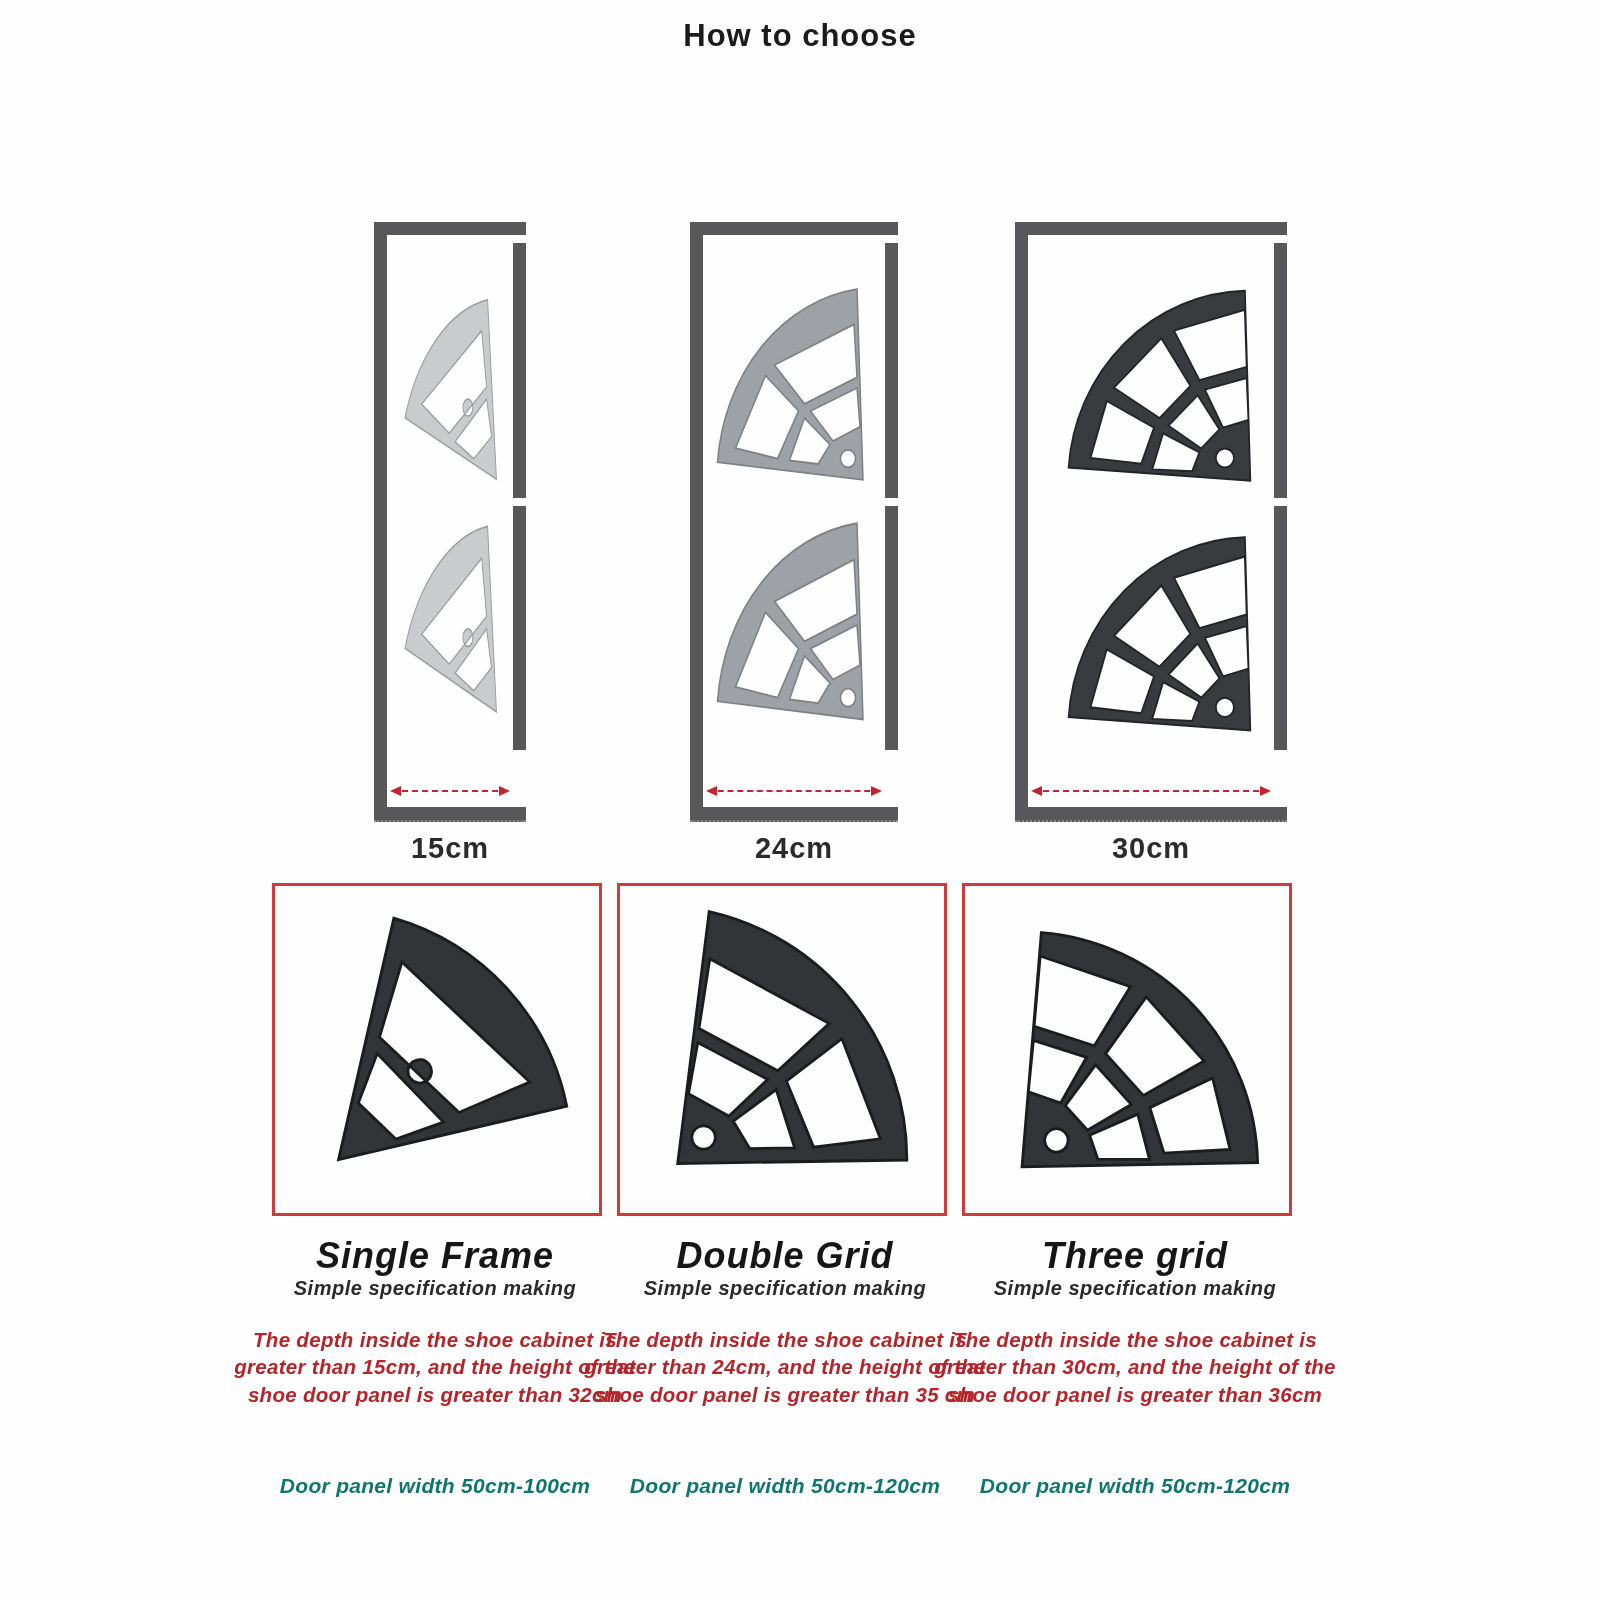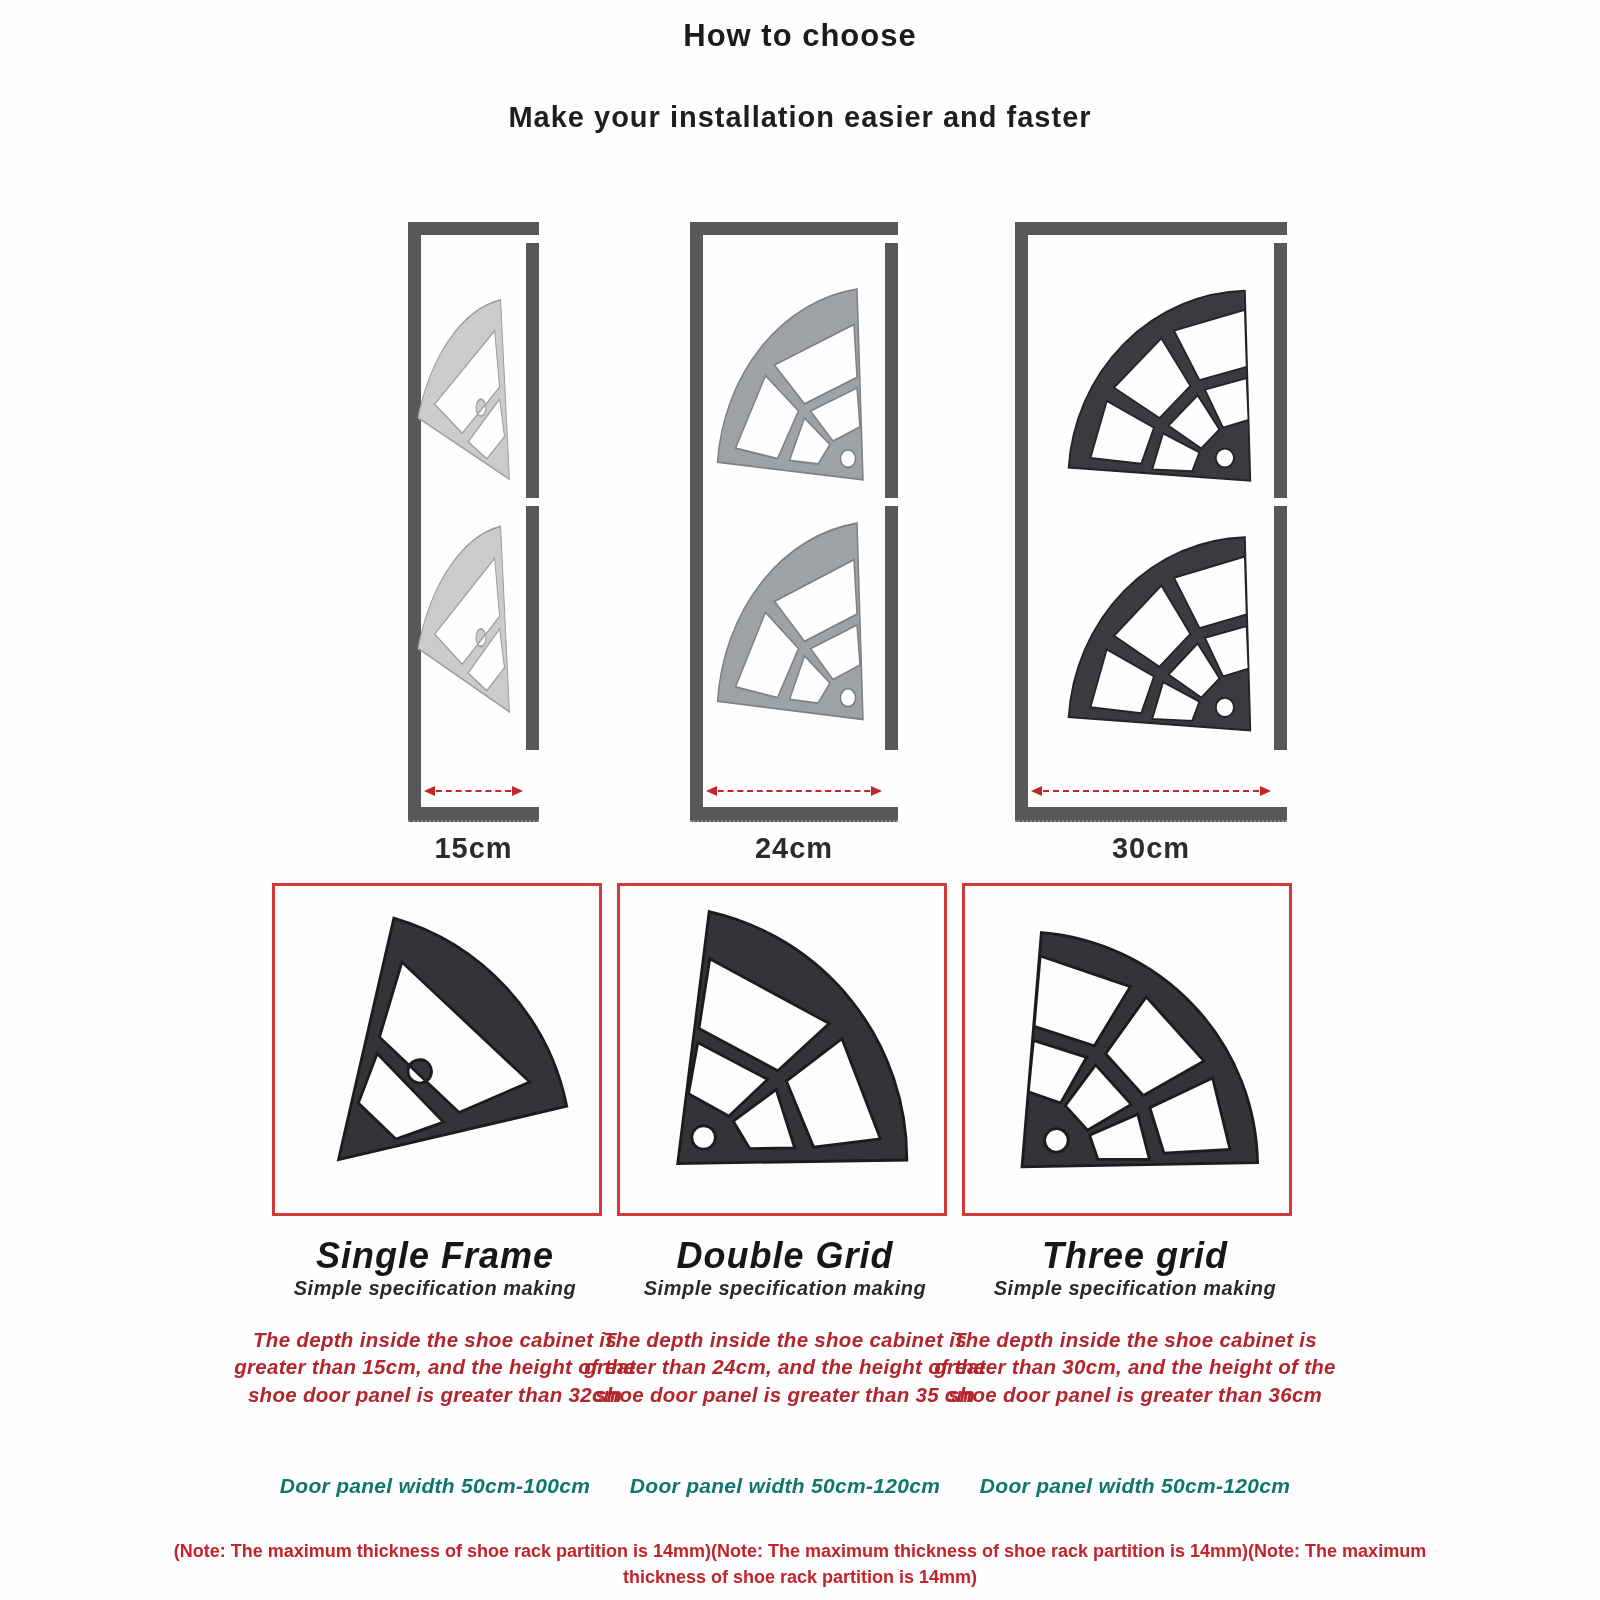--- a/index.html
+++ b/index.html
@@ -8,21 +8,21 @@
     font-family:"Liberation Sans",sans-serif;color:#1f1f1f;
   }
   
   .hdr{position:absolute;top:0;left:0;width:100%;text-align:center;}
   .title{margin:0;padding-top:18px;font-size:31px;font-weight:bold;letter-spacing:1px;color:#1b1b1b;}
   .subtitle{margin:0;margin-top:47px;font-size:29px;font-weight:bold;letter-spacing:1px;color:#1e1e1e;}
 
   
   .diagrams{position:absolute;top:222px;left:0;width:1600px;height:660px;}
   .diagram{position:absolute;top:0;}
-  .d1{left:374px;width:131px;margin-left:34px;}
+  .d1{left:374px;width:152px;}
   .d2{left:690px;width:208px;}
   .d3{left:1015px;width:272px;}
   .cab{position:relative;width:100%;height:600px;}
   .bar{position:absolute;background:#58585a;}
   .bar.left{left:0;top:0;width:13px;height:100%;}
   .bar.top{left:0;top:0;width:100%;height:13px;}
   .bar.bottom{left:0;bottom:0;width:100%;height:13px;border-bottom:2px dotted #8a8a8c;}
   .bar.rseg1{right:0;top:21px;width:13px;height:255px;}
   .bar.rseg2{right:0;top:284px;width:13px;height:244px;}
   .fan{position:absolute;}
@@ -99,21 +99,20 @@
       M73 67 L57 83 L75 95 L85 85 Z
       M54 87 L48 106 L70 107 L74 97 Z
       M83 100 a5 5 0 1 0 10 0 a5 5 0 1 0 -10 0 Z"></path>
   </symbol>
 </svg>
 
 <div class="page">
 
   <div class="hdr">
     <h1 class="title">How to choose</h1>
-    <h2 class="subtitle">Make your installation easier and faster</h2>
   </div>
 
   <div class="diagrams">
 
     <div class="diagram d1">
       <div class="cab">
         <div class="bar left"></div>
         <div class="bar top"></div>
         <div class="bar bottom"></div>
         <div class="bar rseg1"></div>
@@ -219,16 +218,14 @@
 
     <div class="text-col tc3">
       <h3 class="prod-name">Three grid</h3>
       <div class="prod-spec">Simple specification making</div>
       <div class="prod-desc">The depth inside the shoe cabinet is greater than 30cm, and the height of the shoe door panel is greater than 36cm</div>
       <div class="prod-door">Door panel width 50cm-120cm</div>
     </div>
 
   </div>
 
-  <div class="note">(Note: The maximum thickness of shoe rack partition is 14mm)(Note: The maximum thickness of shoe rack partition is 14mm)(Note: The maximum
-thickness of shoe rack partition is 14mm)</div>
 
 </div>
 
 </body></html>

